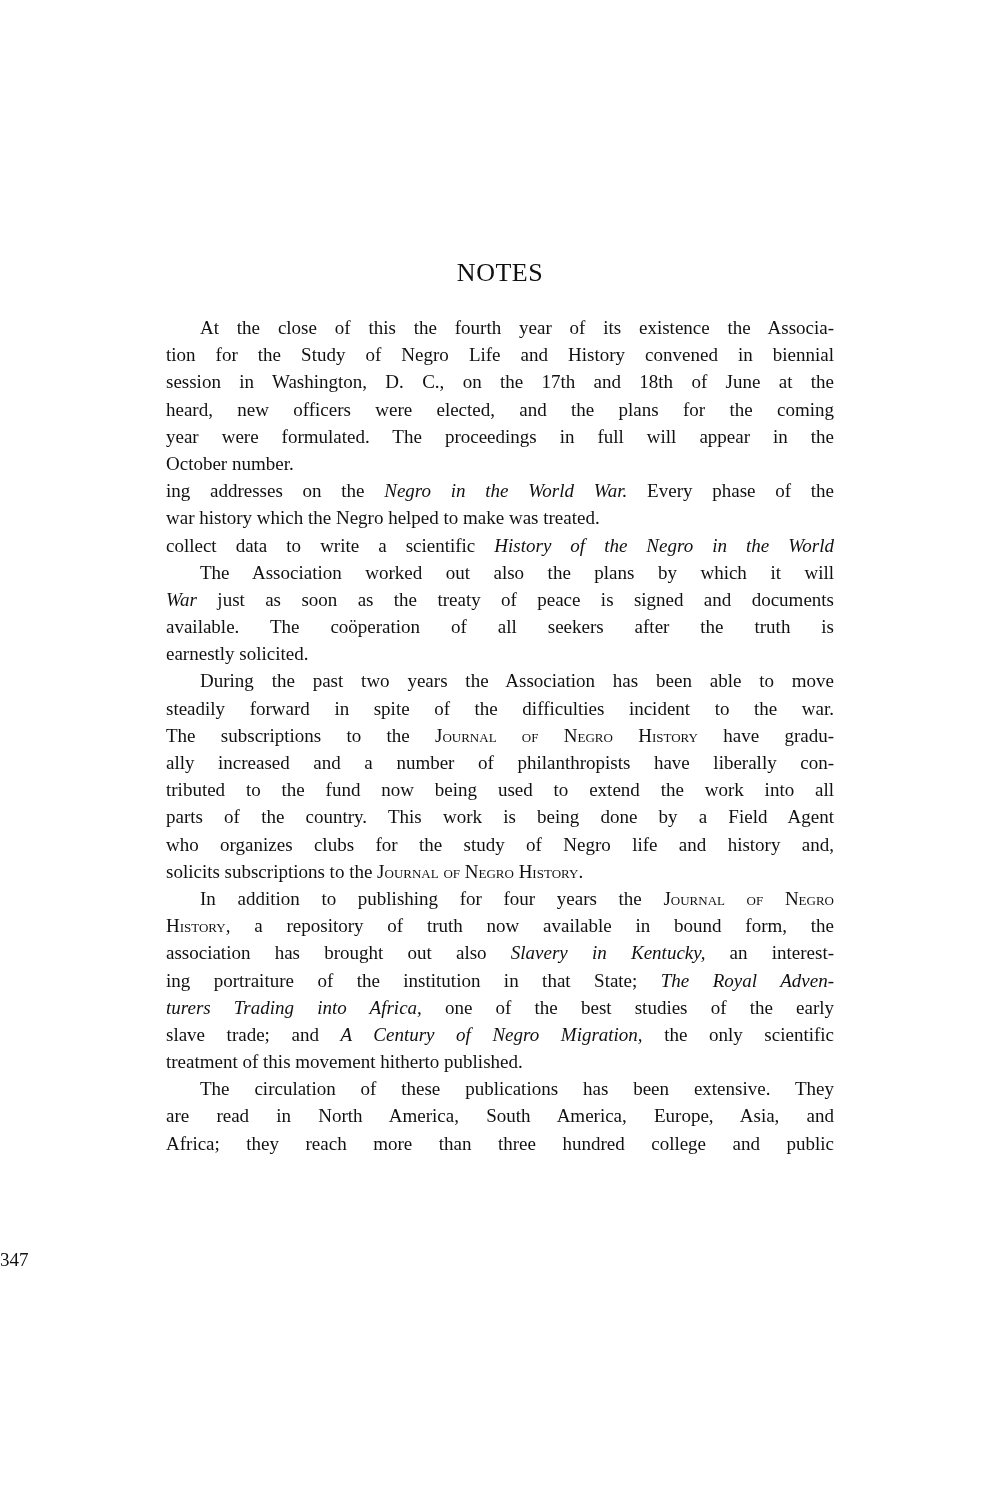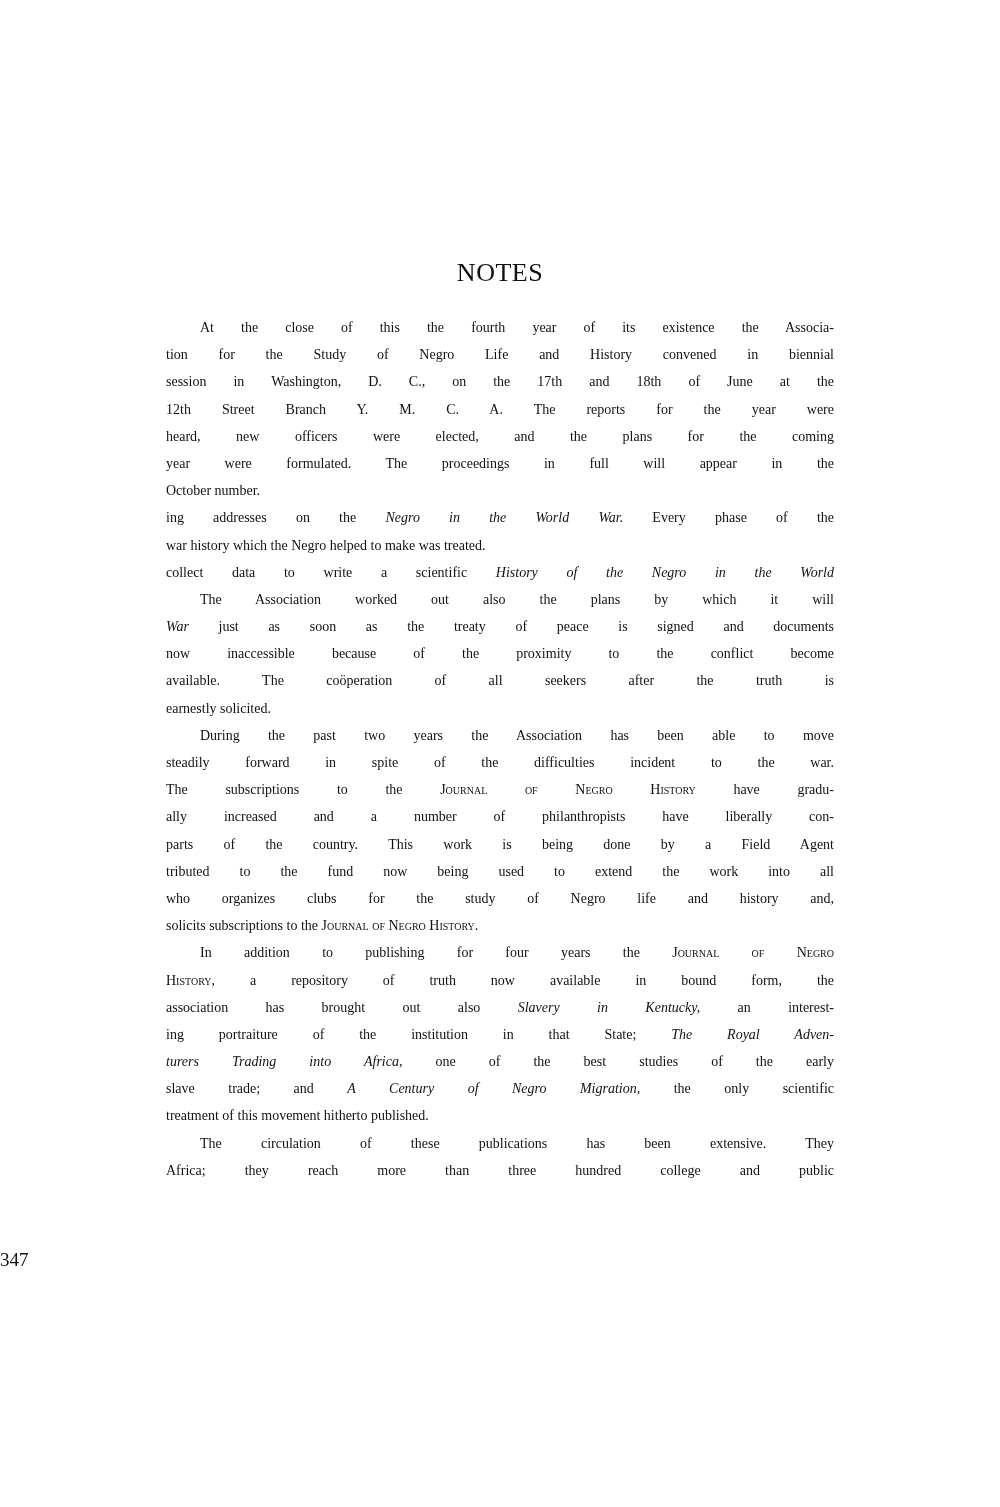--- a/index.html
+++ b/index.html
@@ -28,21 +28,21 @@
       text-align: center;
       font-size: 26px;
       letter-spacing: 0.5px;
       line-height: 30px;
     }
     .body-text {
       position: absolute;
       top: 314px;
       left: 166px;
       width: 668px;
-      font-size: 14px;
+      font-size: 19px;
       line-height: 27.2px;
     }
     .para {
       margin: 0;
     }
     .line {
       display: block;
       white-space: nowrap;
       text-align: justify;
       text-align-last: justify;
@@ -71,63 +71,62 @@
 <div class="page">
 
   <div class="title">NOTES</div>
 
   <div class="body-text">
 
     <div class="para">
       <span class="line indent">At the close of this the fourth year of its existence the Associa-</span>
       <span class="line">tion for the Study of Negro Life and History convened in biennial</span>
       <span class="line">session in Washington, D. C., on the 17th and 18th of June at the</span>
-      <span class="line">12th Street Branch Y. M. C. A.  The reports for the year were</span>
       <span class="line">heard, new officers were elected, and the plans for the coming</span>
       <span class="line">year were formulated.  The proceedings in full will appear in the</span>
       <span class="line last">October number.</span>
     </div>
 
     <div class="para">
       <span class="line"><span>ing addresses on the </span><span class="it">Negro in the World War.</span><span>  Every phase of the</span></span>
       <span class="line last">war history which the Negro helped to make was treated.</span>
     </div>
 
     <div class="para">
       <span class="line"><span>collect data to write a scientific </span><span class="it">History of the Negro in the World</span></span>
       <span class="line indent">The Association worked out also the plans by which it will</span>
       <span class="line"><span class="it">War</span><span> just as soon as the treaty of peace is signed and documents</span></span>
-      <span class="line">now inaccessible because of the proximity to the conflict become</span>
       <span class="line">available.  The coöperation of all seekers after the truth is</span>
       <span class="line last">earnestly solicited.</span>
     </div>
 
     <div class="para">
       <span class="line indent">During the past two years the Association has been able to move</span>
       <span class="line">steadily forward in spite of the difficulties incident to the war.</span>
       <span class="line"><span>The subscriptions to the </span><span class="sc">Journal of Negro History</span><span> have gradu-</span></span>
       <span class="line">ally increased and a number of philanthropists have liberally con-</span>
+      <span class="line">tributed to the fund now being used to extend the work into all</span>
       <span class="line">parts of the country.  This work is being done by a Field Agent</span>
-      <span class="line">tributed to the fund now being used to extend the work into all</span>
       <span class="line">who organizes clubs for the study of Negro life and history and,</span>
       <span class="line last"><span>solicits subscriptions to the </span><span class="sc">Journal of Negro History</span><span>.</span></span>
     </div>
 
     <div class="para">
       <span class="line indent"><span>In addition to publishing for four years the </span><span class="sc">Journal of Negro</span></span>
       <span class="line"><span class="sc">History</span><span>, a repository of truth now available in bound form, the</span></span>
       <span class="line"><span>association has brought out also </span><span class="it">Slavery in Kentucky,</span><span> an interest-</span></span>
       <span class="line"><span>ing portraiture of the institution in that State; </span><span class="it">The Royal Adven-</span></span>
       <span class="line"><span class="it">turers Trading into Africa,</span><span> one of the best studies of the early</span></span>
       <span class="line"><span>slave trade; and </span><span class="it">A Century of Negro Migration,</span><span> the only scientific</span></span>
       <span class="line last">treatment of this movement hitherto published.</span>
     </div>
 
     <div class="para">
       <span class="line indent">The circulation of these publications has been extensive.  They</span>
+      <span class="line">are read in North America, South America, Europe, Asia, and</span>
       <span class="line">Africa; they reach more than three hundred college and public</span>
     </div>
 
   </div>
 
   <div class="page-number">347</div>
 
 </div>
 
 </body></html>

